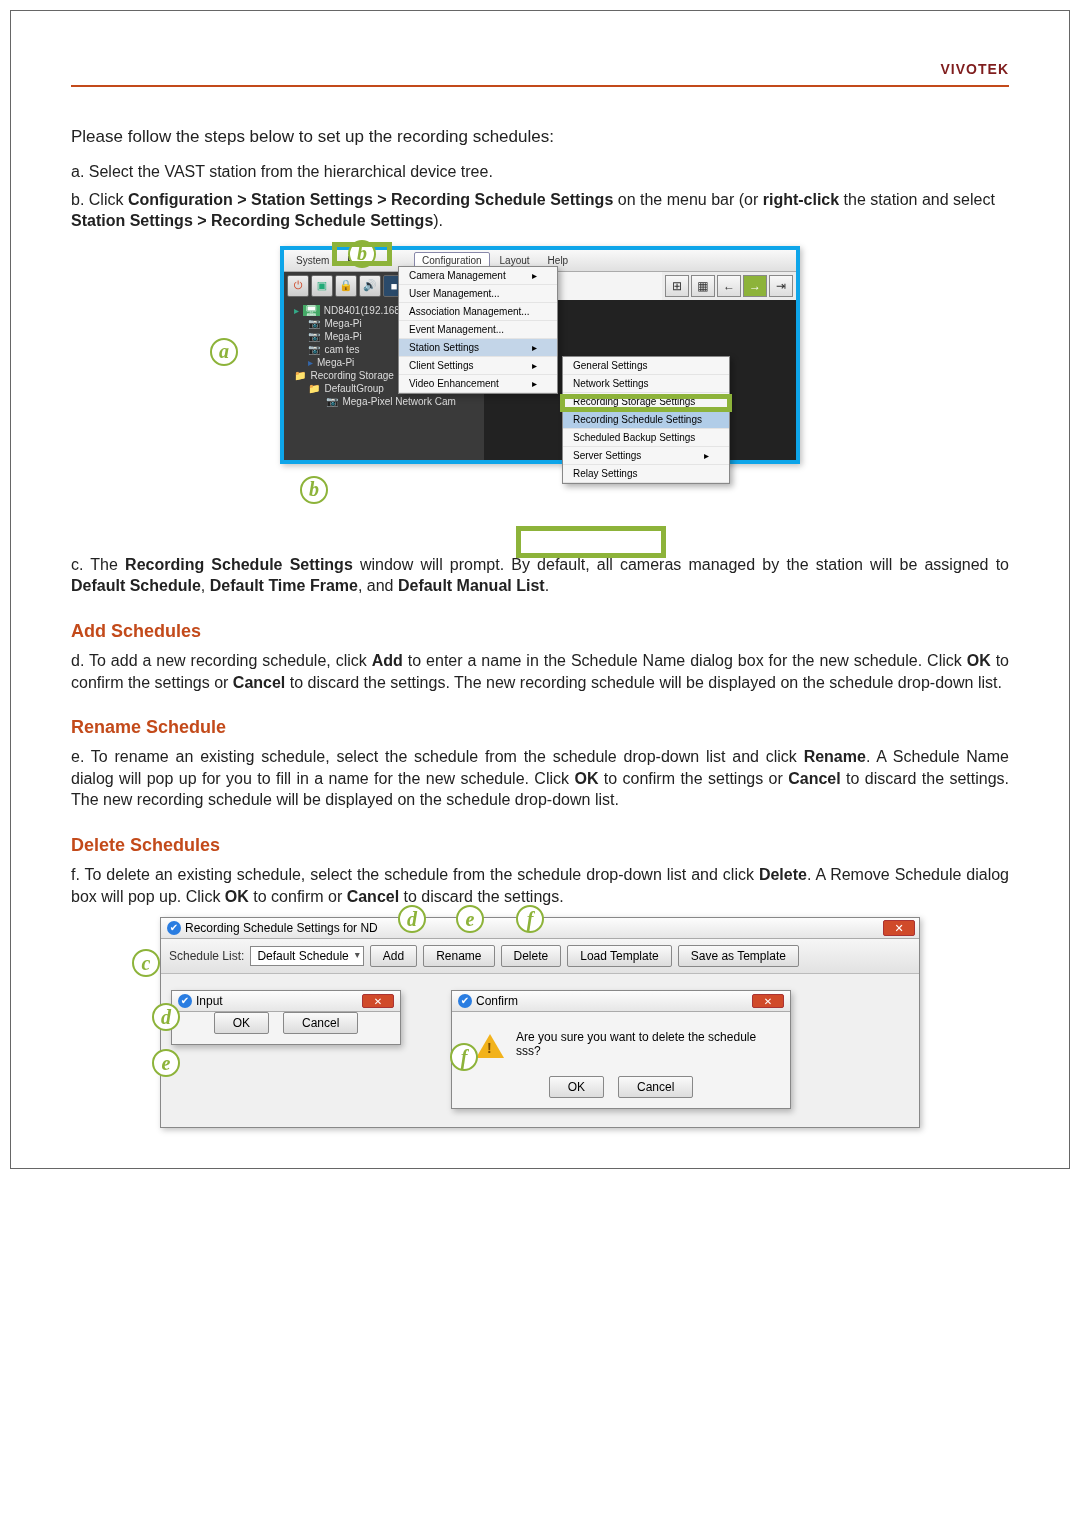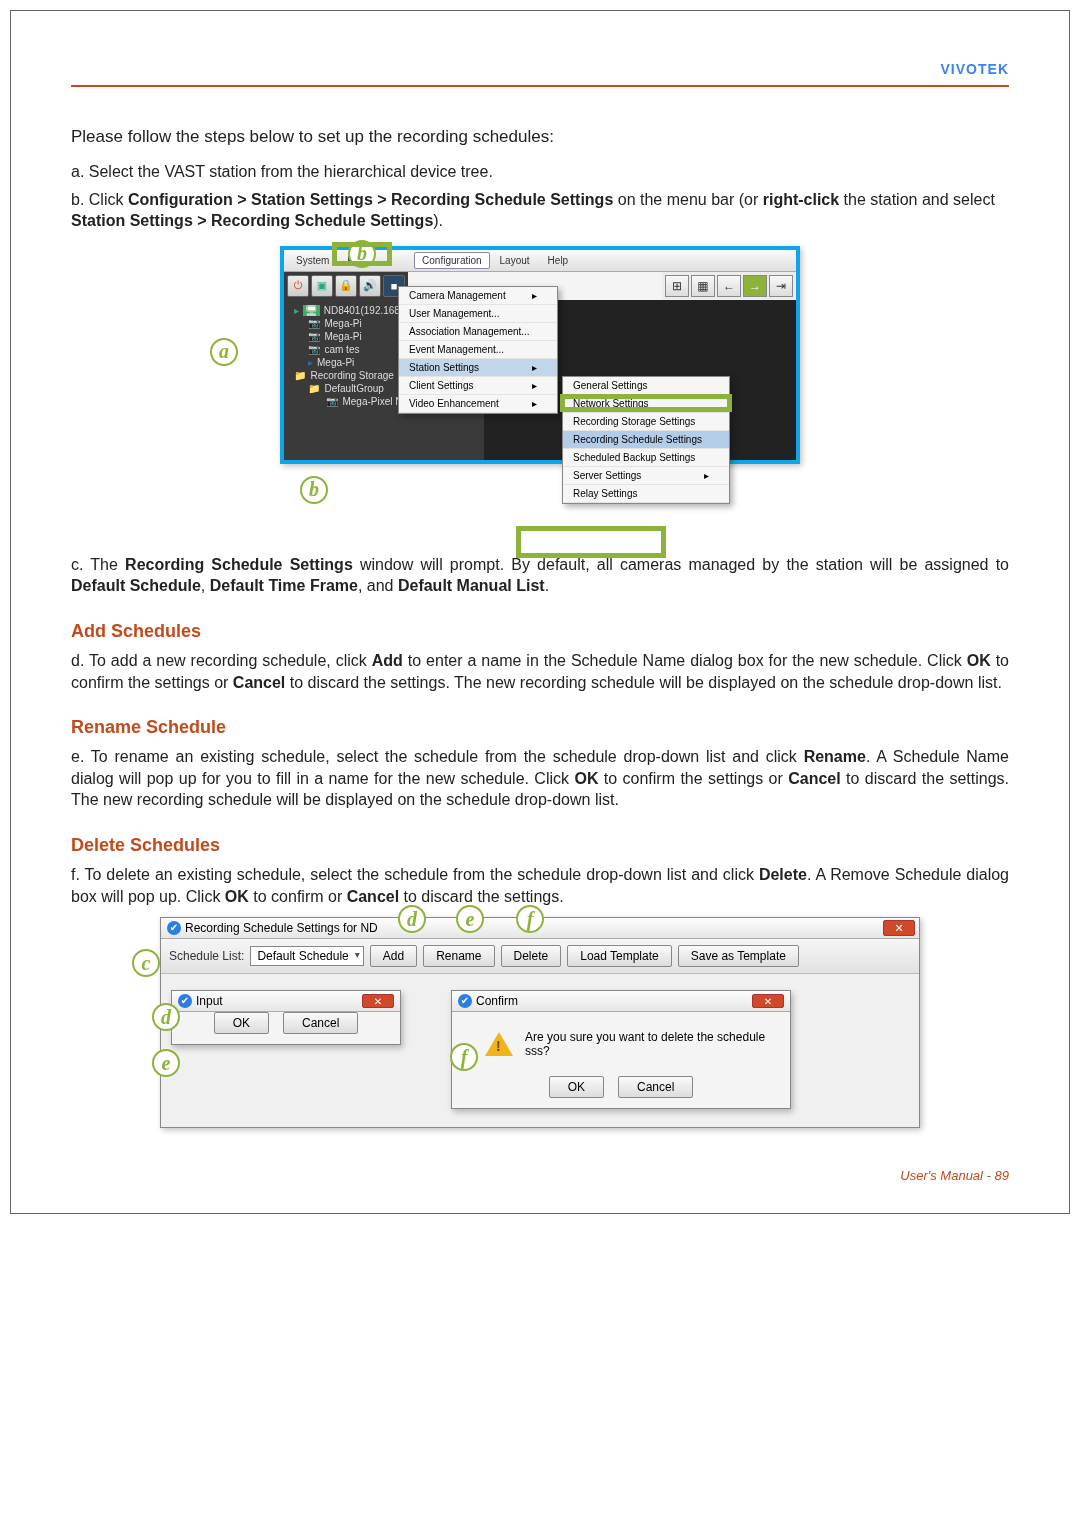--- a/index.html
+++ b/index.html
@@ -9,21 +9,21 @@
     width: 1080px;
     margin: 0 auto;
   }
   .page {
     border: 1px solid #666;
     padding: 50px 60px 30px 60px;
     margin: 10px;
   }
   .header {
     text-align: right;
-    color: #3b82f6;
+    color: #7f1d1d;
     font-weight: bold;
     font-size: 14px;
     letter-spacing: 1px;
     padding-bottom: 8px;
     border-bottom: 2px solid #c34a1a;
     margin-bottom: 40px;
   }
   h1.title {
     color: #c34a1a;
     font-size: 26px;
@@ -115,21 +115,20 @@
   }
   .tree-item { padding: 1px 0 1px 8px; display: flex; align-items: center; gap: 4px; white-space: nowrap; }
   .tree-item.ind1 { padding-left: 22px; }
   .tree-item.ind2 { padding-left: 40px; }
   .dropdown {
     position: absolute;
     background: #f6f6f6;
     border: 1px solid #888;
     font-size: 10px;
     box-shadow: 3px 3px 6px rgba(0,0,0,0.3);
-    margin-top: 20px;
   }
   .dropdown .ditem {
     padding: 3px 20px 3px 10px;
     border-bottom: 1px solid #e4e4e4;
   }
   .dropdown .ditem.hover { background: #c3d5e8; }
   .dropdown .ditem.hl { background: #b1cde8; }
   .submenu1 { top: 20px; left: 118px; width: 160px; }
   .submenu2 { top: 110px; left: 282px; width: 168px; }
   .callout {
@@ -261,21 +260,21 @@
   }
   .dlg-btns { display:flex; gap:14px; justify-content:center; padding-bottom:10px;}
   .dlg-btn {
     border: 1px solid #888;
     background: linear-gradient(#fafafa,#dcdcdc);
     padding: 3px 18px;
     font-size: 12px;
     border-radius: 2px;
   }
   .confirm-dlg { width: 340px; }
-  .confirm-body { padding: 18px 24px; display:flex; gap:12px; align-items:center;margin-left:9px;}
+  .confirm-body { padding: 18px 24px; display:flex; gap:12px; align-items:flex-end;}
   .warn-icon {
     width:0; height:0;
     border-left: 14px solid transparent;
     border-right: 14px solid transparent;
     border-bottom: 24px solid #f2b21b;
     position: relative;
   }
   .warn-icon::after {
     content: "!";
     position: absolute;
@@ -477,16 +476,13 @@
 
     <div class="callout" style="left:-28px; top:32px;">c</div>
     <div class="callout" style="left:238px; top:-12px;">d</div>
     <div class="callout" style="left:296px; top:-12px;">e</div>
     <div class="callout" style="left:356px; top:-12px;">f</div>
     <div class="callout" style="left:-8px; top:86px;">d</div>
     <div class="callout" style="left:-8px; top:132px;">e</div>
     <div class="callout" style="left:290px; top:126px;">f</div>
   </div>
 
-  <div class="footer">
-    <span>User's Manual - </span><span>89</span>
-  </div>
 </div>
 
 </body></html>

